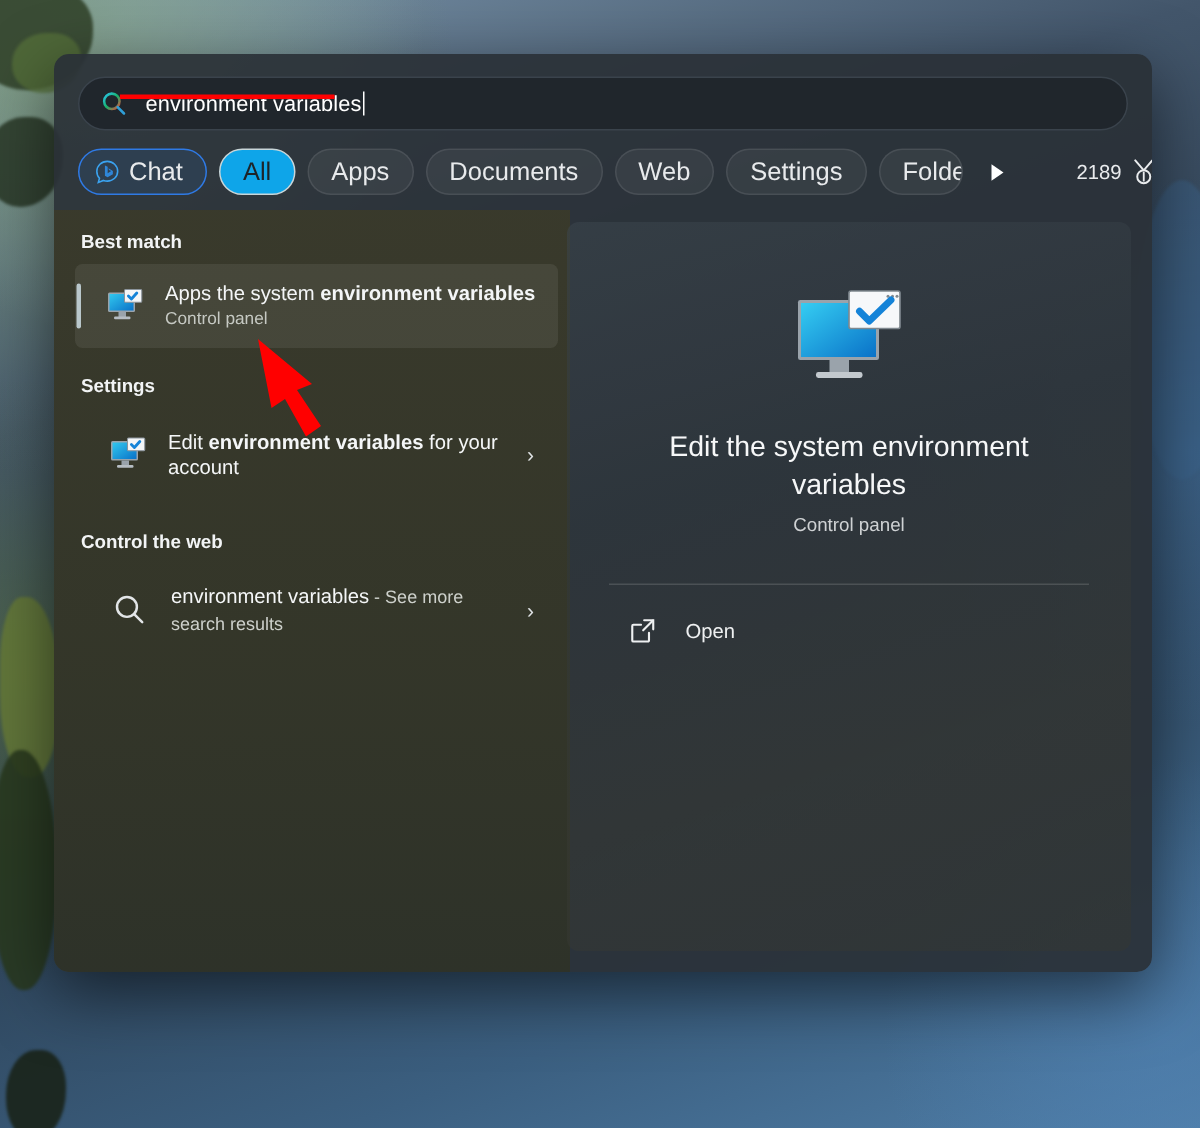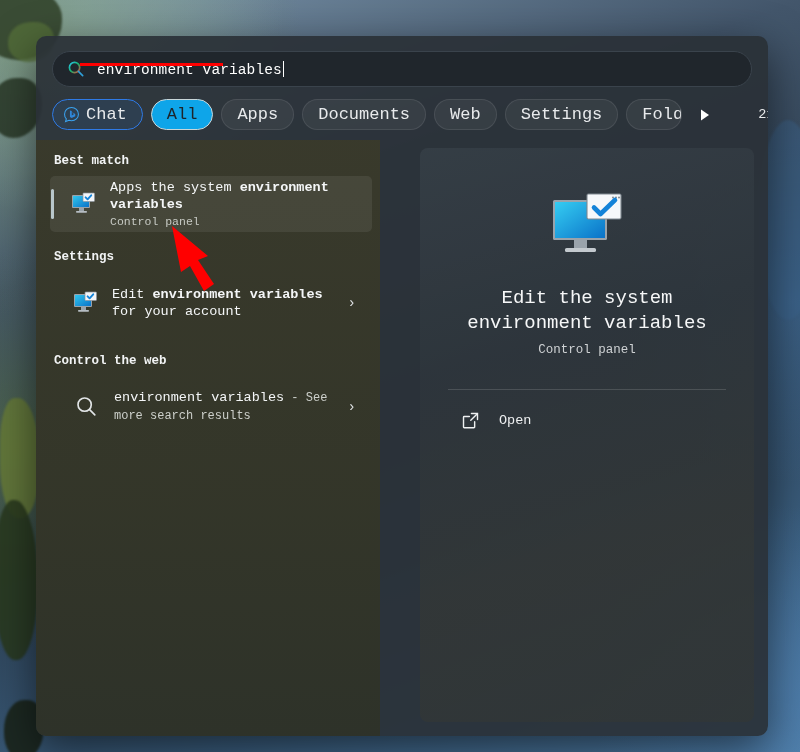--- a/index.html
+++ b/index.html
@@ -27,28 +27,27 @@
     position: absolute;
     border-radius: 50% 40% 55% 45%;
     filter: blur(1.2px);
     pointer-events: none;
   }
 
   
   #search-panel {
     position: absolute;
     left: 36px; top: 36px;
-    width: 732px; height: 700px;
+    width: 732px; height: 612px;
     border-radius: 10px;
     background: rgba(42,48,55,0.93);
     box-shadow: 0 14px 44px rgba(0,0,0,0.55);
     overflow: hidden;
     display: flex;
     flex-direction: column;
-    font-family: Liberation Mono, monospace;
   }
   #panel-tint {           
     position: absolute;
     left: 0; top: 104px; width: 344px; bottom: 0;
     background: linear-gradient(180deg, rgba(58,58,42,0.92) 0%, rgba(52,54,40,0.94) 60%, rgba(46,50,40,0.95) 100%);
     pointer-events: none;
   }
 
   
   #searchbar-wrap { padding: 15px 16px 0 16px; position: relative; z-index: 3; }
@@ -120,21 +119,21 @@
     width: 26px; height: 26px; border-radius: 50%;
     margin-left: 16px; flex: 0 0 auto;
     background:
       radial-gradient(circle at 30% 70%, #6d5a3a 0%, #3a3024 55%),
       linear-gradient(150deg, #98a8b4 0%, #5c6b57 35%, #3d3326 70%, #6a5a3c 100%);
     border: 1px solid rgba(255,255,255,0.18);
     overflow: hidden;
   }
 
   
-  #body { position: relative; z-index: 3; flex: 1; display: flex; min-height: 0; gap: 42px; }
+  #body { position: relative; z-index: 3; flex: 1; display: flex; min-height: 0; }
   #results { width: 328px; flex: 0 0 328px; padding: 8px 0 0 16px; }
   #preview-wrap { flex: 1; padding: 8px 14px 14px 14px; }
 
   .section-head {
     color: #f2f4f5; font-size: 12.5px; font-weight: bold;
     padding: 6px 0 8px 2px;
   }
 
   .row {
     display: flex; align-items: center;

